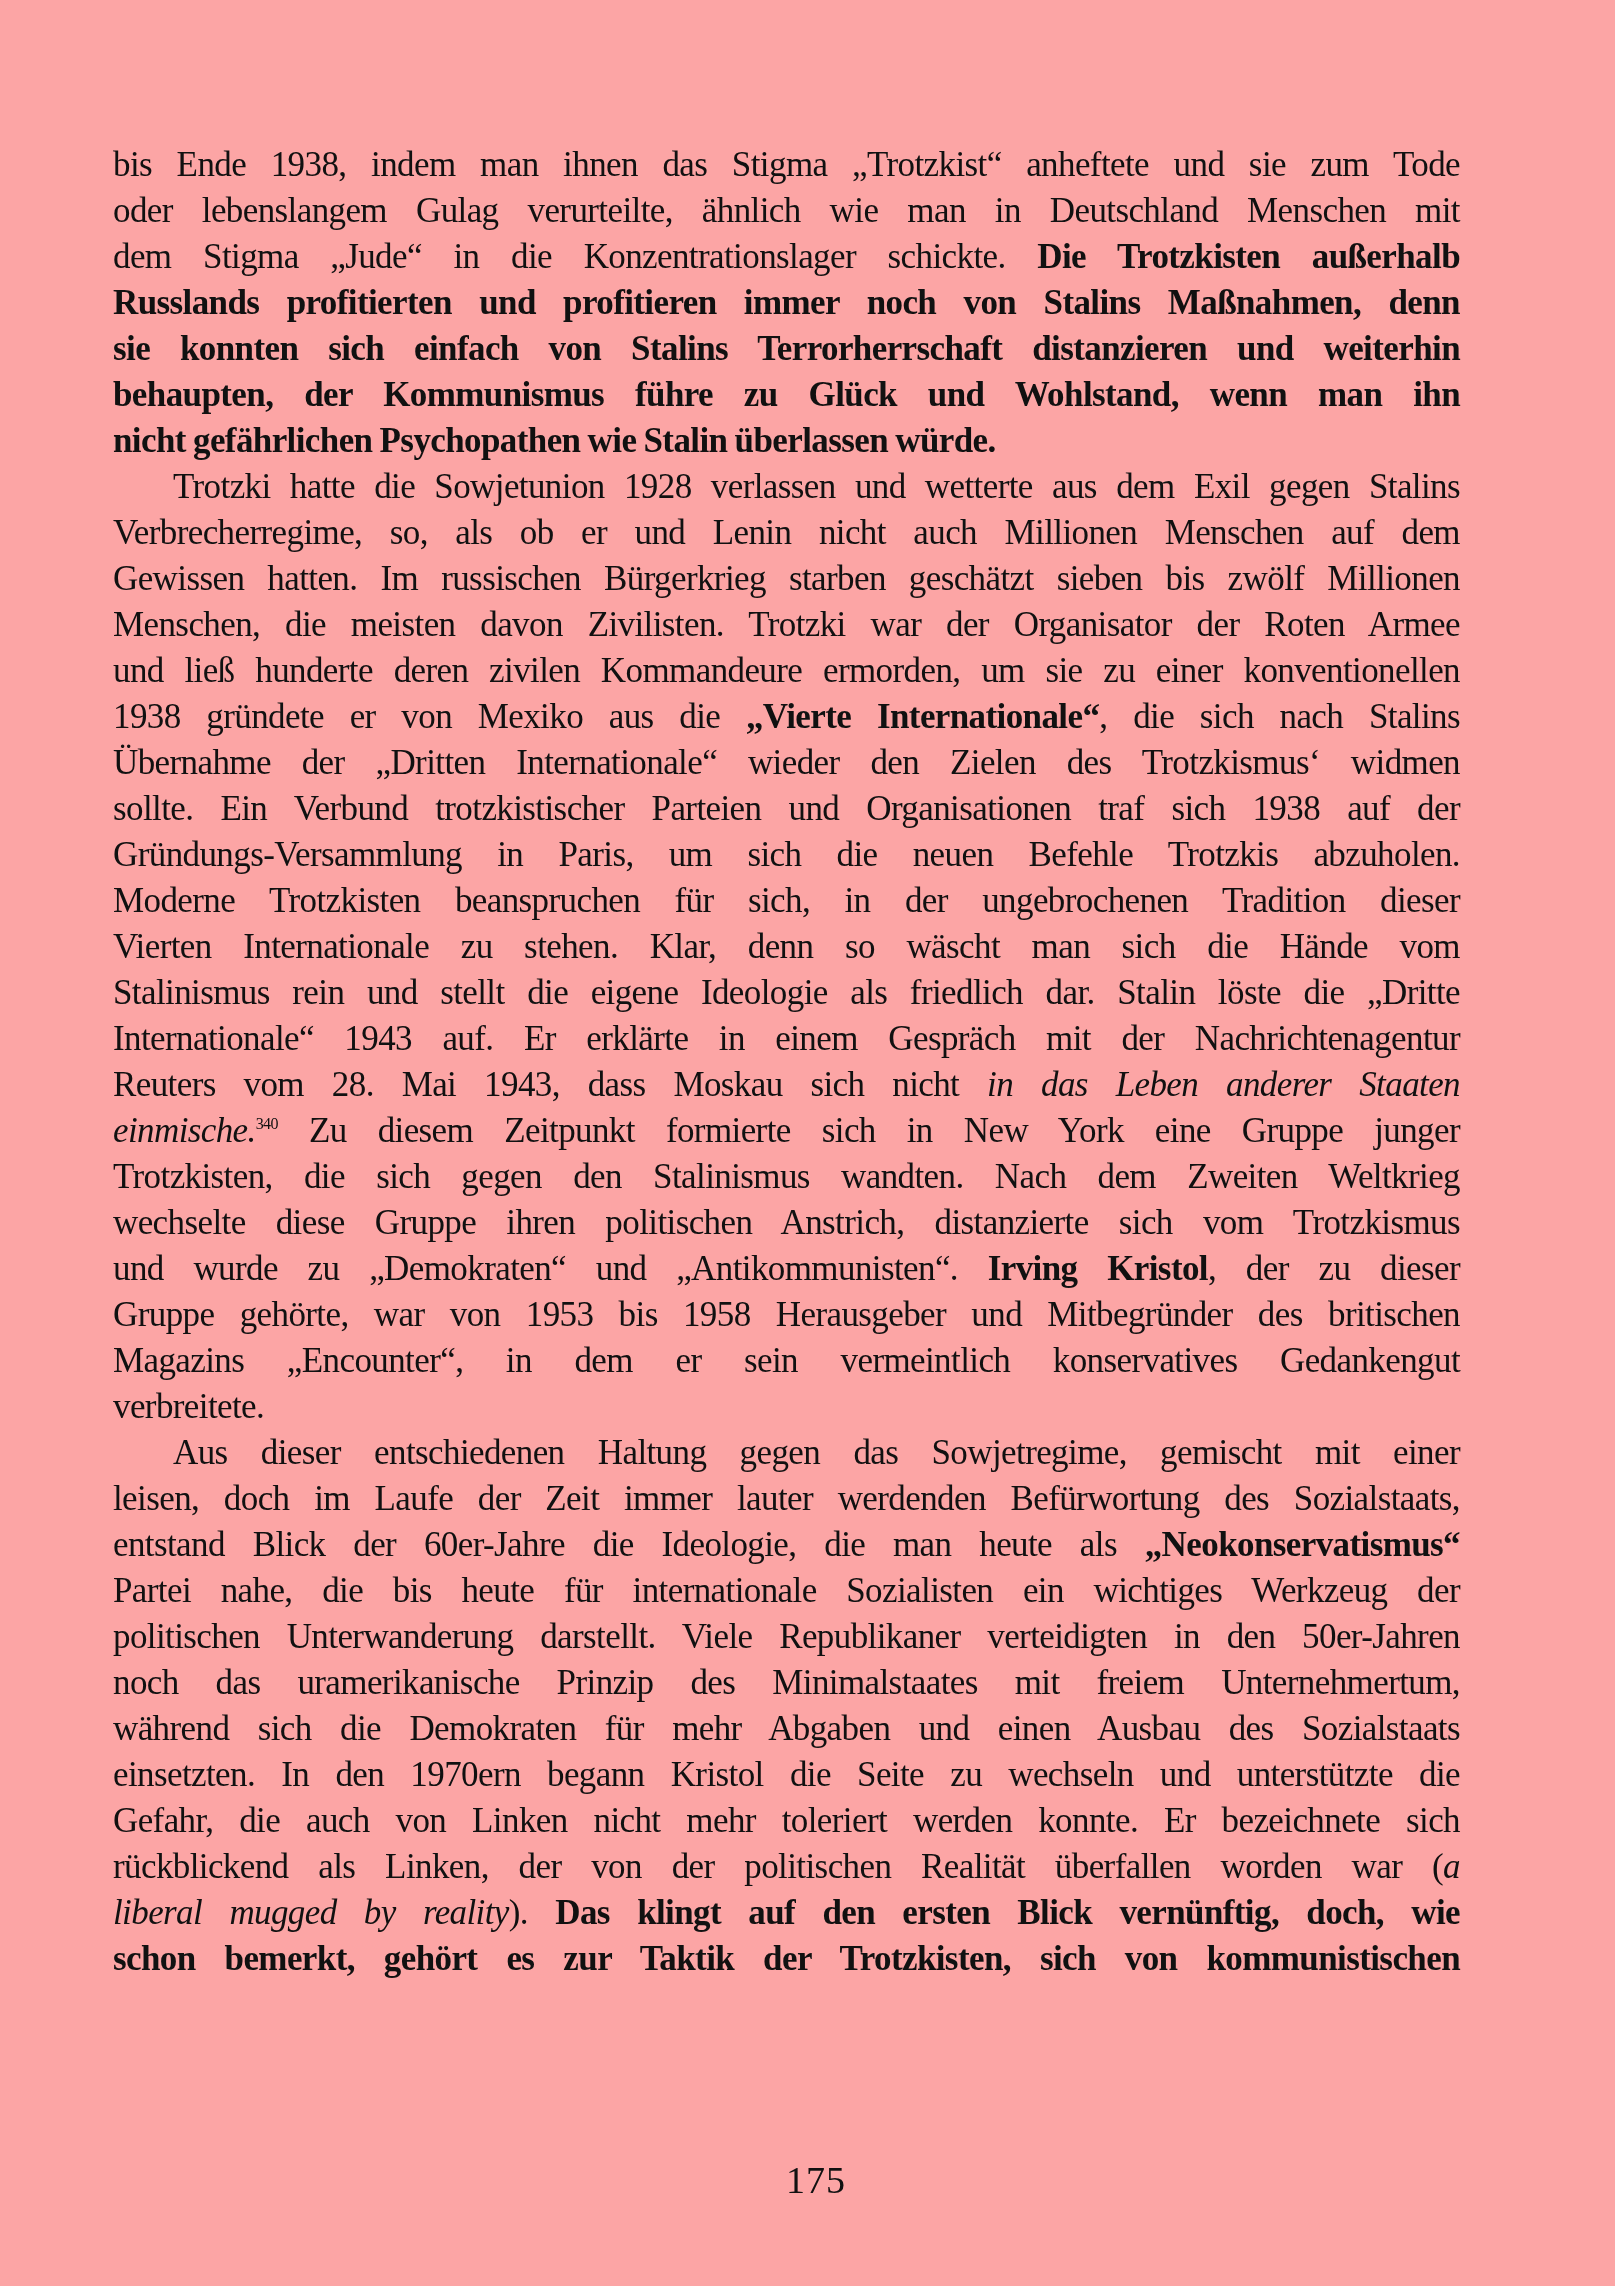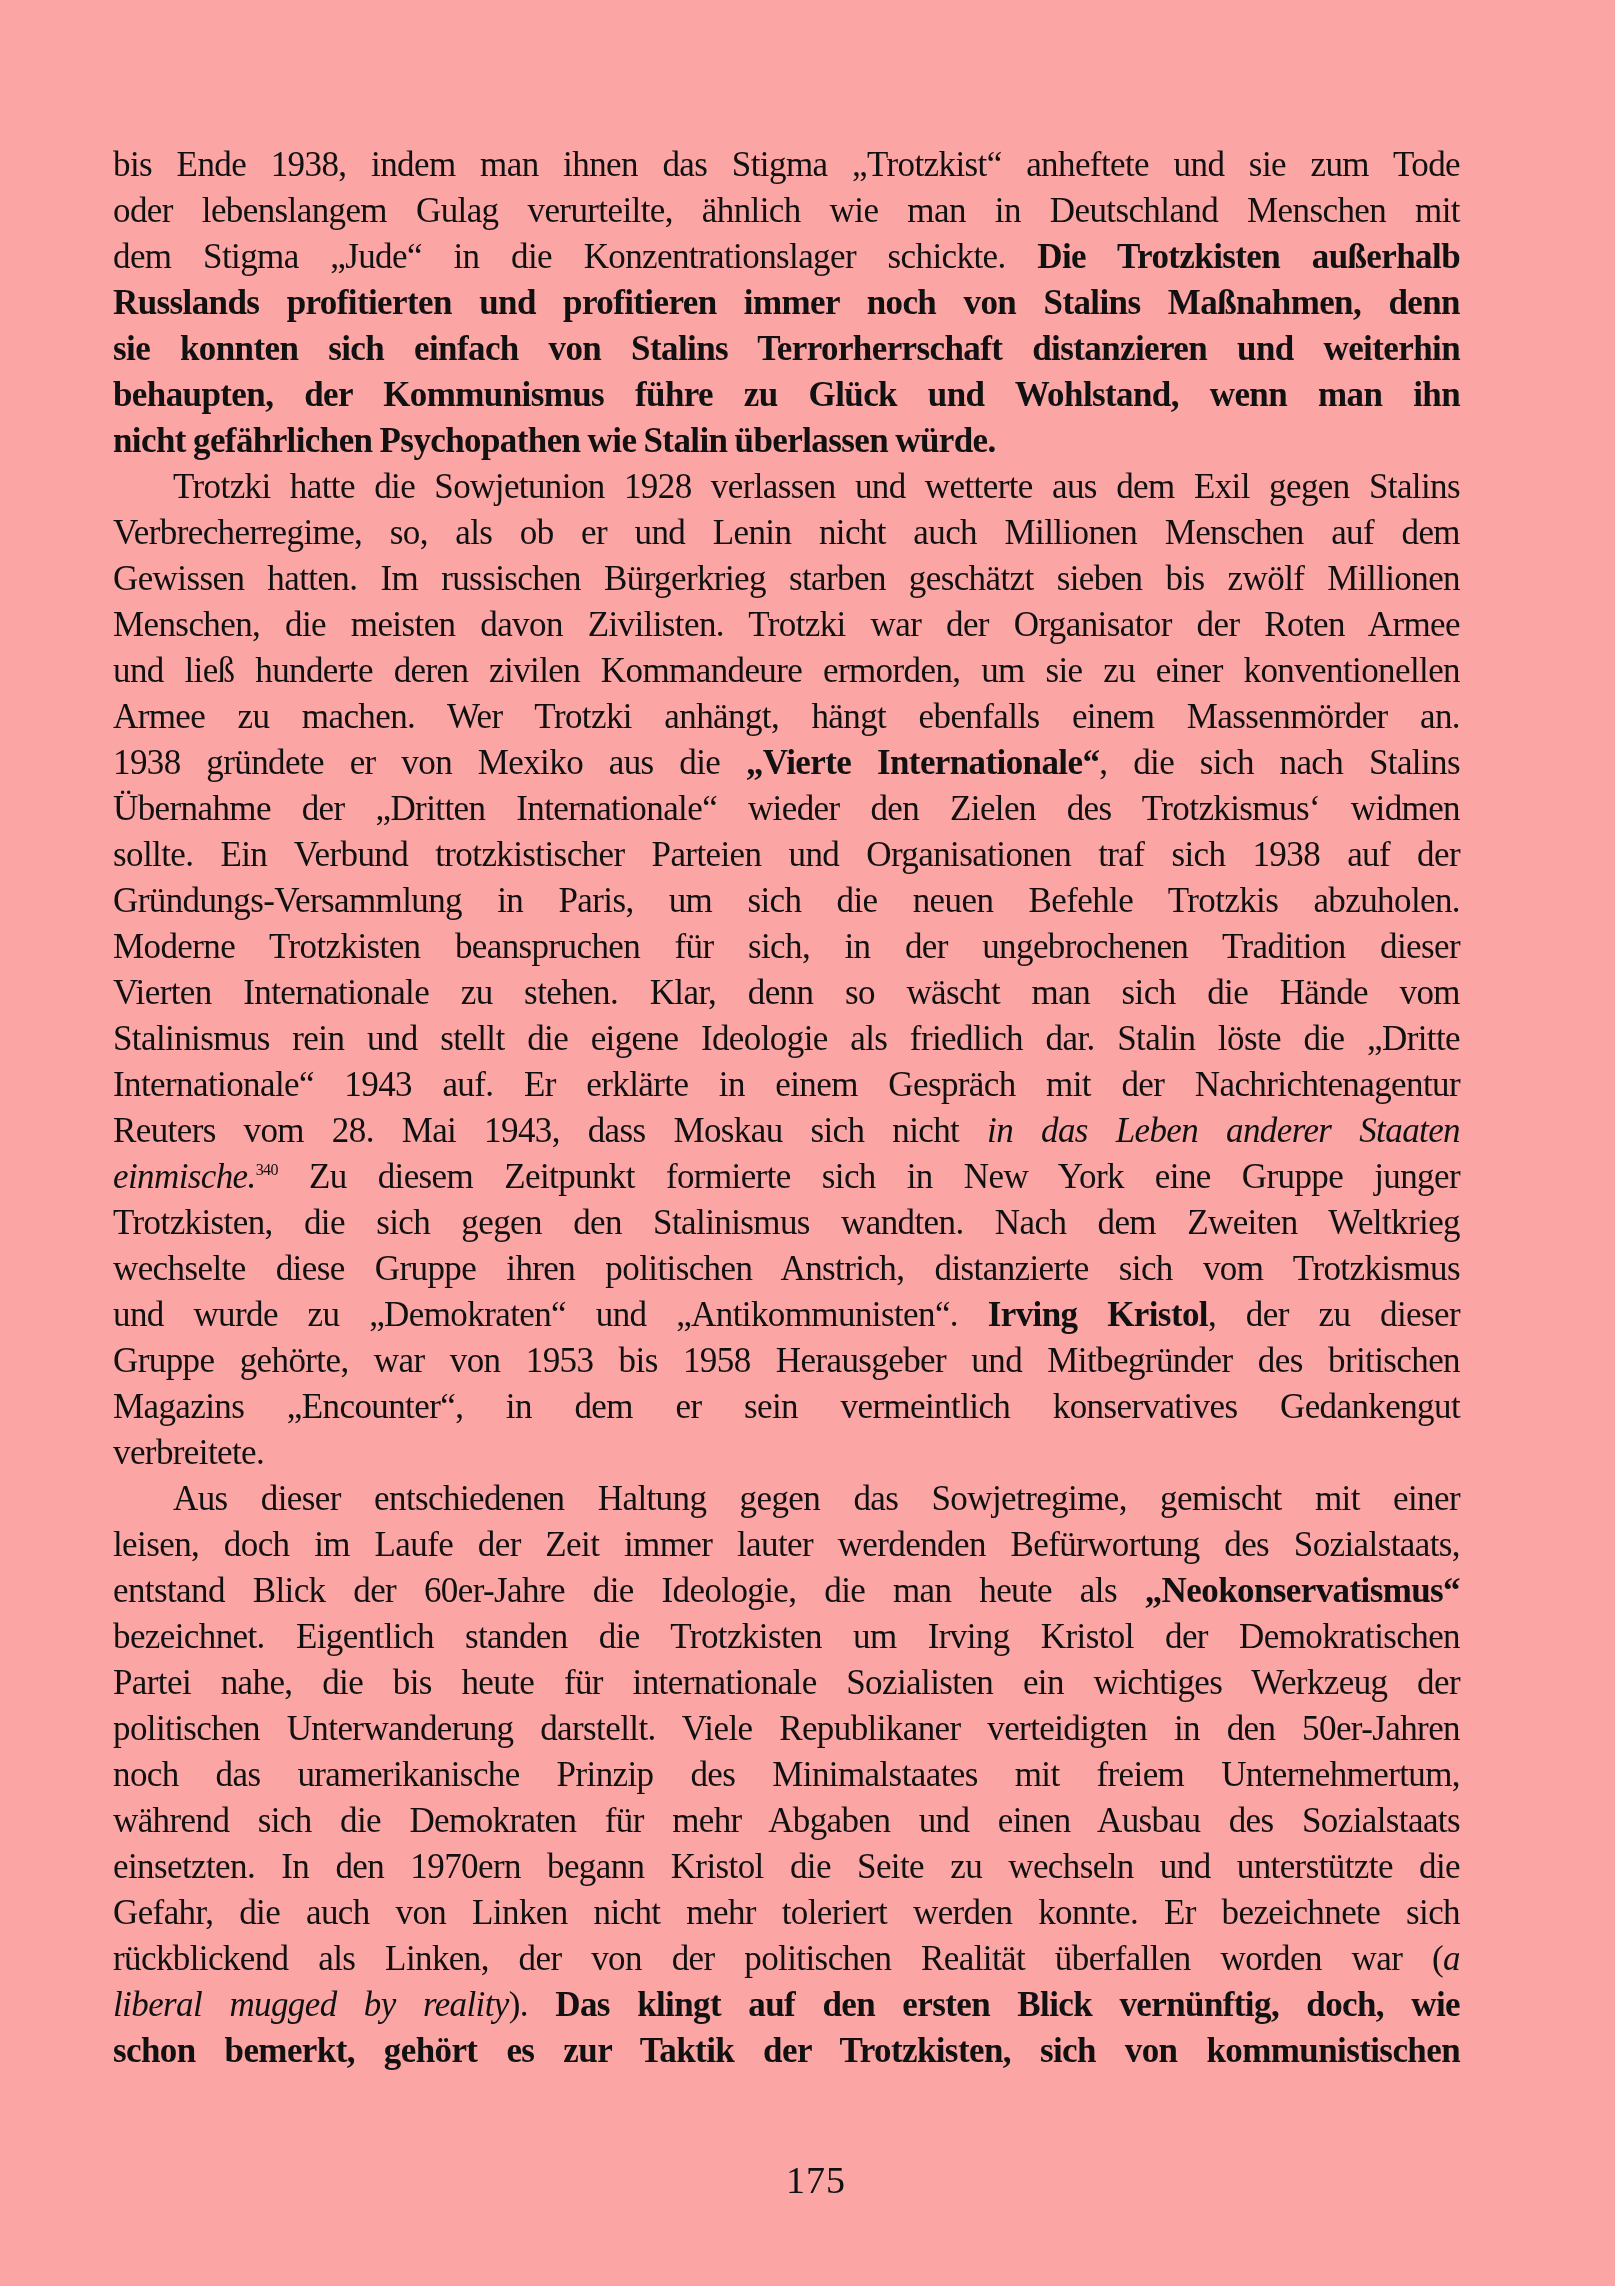--- a/index.html
+++ b/index.html
@@ -74,41 +74,39 @@
       <span class="line"><span>dem Stigma „Jude“ in die Konzentrationslager schickte. </span><span class="b">Die Trotzkisten außerhalb</span></span>
       <span class="line"><span class="b">Russlands profitierten und profitieren immer noch von Stalins Maßnahmen, denn</span></span>
       <span class="line"><span class="b">sie konnten sich einfach von Stalins Terrorherrschaft distanzieren und weiterhin</span></span>
       <span class="line"><span class="b">behaupten, der Kommunismus führe zu Glück und Wohlstand, wenn man ihn</span></span>
       <span class="line last"><span class="b">nicht gefährlichen Psychopathen wie Stalin überlassen würde.</span></span>
       <span class="line indent"><span>Trotzki hatte die Sowjetunion 1928 verlassen und wetterte aus dem Exil gegen Stalins</span></span>
       <span class="line"><span>Verbrecherregime, so, als ob er und Lenin nicht auch Millionen Menschen auf dem</span></span>
       <span class="line"><span>Gewissen hatten. Im russischen Bürgerkrieg starben geschätzt sieben bis zwölf Millionen</span></span>
       <span class="line"><span>Menschen, die meisten davon Zivilisten. Trotzki war der Organisator der Roten Armee</span></span>
       <span class="line"><span>und ließ hunderte deren zivilen Kommandeure ermorden, um sie zu einer konventionellen</span></span>
-      <span class="line"><span>Armee zu machen. Wer Trotzki anhängt, hängt ebenfalls einem Massenmörder an.</span></span>
       <span class="line"><span>1938 gründete er von Mexiko aus die </span><span class="b">„Vierte Internationale“</span><span>, die sich nach Stalins</span></span>
       <span class="line"><span>Übernahme der „Dritten Internationale“ wieder den Zielen des Trotzkismus‘ widmen</span></span>
       <span class="line"><span>sollte. Ein Verbund trotzkistischer Parteien und Organisationen traf sich 1938 auf der</span></span>
       <span class="line"><span>Gründungs-Versammlung in Paris, um sich die neuen Befehle Trotzkis abzuholen.</span></span>
       <span class="line"><span>Moderne Trotzkisten beanspruchen für sich, in der ungebrochenen Tradition dieser</span></span>
       <span class="line"><span>Vierten Internationale zu stehen. Klar, denn so wäscht man sich die Hände vom</span></span>
       <span class="line"><span>Stalinismus rein und stellt die eigene Ideologie als friedlich dar. Stalin löste die „Dritte</span></span>
       <span class="line"><span>Internationale“ 1943 auf. Er erklärte in einem Gespräch mit der Nachrichtenagentur</span></span>
       <span class="line"><span>Reuters vom 28. Mai 1943, dass Moskau sich nicht </span><span class="i">in das Leben anderer Staaten</span></span>
       <span class="line"><span class="i">einmische.</span><sup class="fn">340</sup><span> Zu diesem Zeitpunkt formierte sich in New York eine Gruppe junger</span></span>
       <span class="line"><span>Trotzkisten, die sich gegen den Stalinismus wandten. Nach dem Zweiten Weltkrieg</span></span>
       <span class="line"><span>wechselte diese Gruppe ihren politischen Anstrich, distanzierte sich vom Trotzkismus</span></span>
       <span class="line"><span>und wurde zu „Demokraten“ und „Antikommunisten“. </span><span class="b">Irving Kristol</span><span>, der zu dieser</span></span>
       <span class="line"><span>Gruppe gehörte, war von 1953 bis 1958 Herausgeber und Mitbegründer des britischen</span></span>
       <span class="line"><span>Magazins „Encounter“, in dem er sein vermeintlich konservatives Gedankengut</span></span>
       <span class="line last"><span>verbreitete.</span></span>
       <span class="line indent"><span>Aus dieser entschiedenen Haltung gegen das Sowjetregime, gemischt mit einer</span></span>
       <span class="line"><span>leisen, doch im Laufe der Zeit immer lauter werdenden Befürwortung des Sozialstaats,</span></span>
       <span class="line"><span>entstand Blick der 60er-Jahre die Ideologie, die man heute als </span><span class="b">„Neokonservatismus“</span></span>
-      <span class="line"><span>bezeichnet. Eigentlich standen die Trotzkisten um Irving Kristol der Demokratischen</span></span>
       <span class="line"><span>Partei nahe, die bis heute für internationale Sozialisten ein wichtiges Werkzeug der</span></span>
       <span class="line"><span>politischen Unterwanderung darstellt. Viele Republikaner verteidigten in den 50er-Jahren</span></span>
       <span class="line"><span>noch das uramerikanische Prinzip des Minimalstaates mit freiem Unternehmertum,</span></span>
       <span class="line"><span>während sich die Demokraten für mehr Abgaben und einen Ausbau des Sozialstaats</span></span>
       <span class="line"><span>einsetzten. In den 1970ern begann Kristol die Seite zu wechseln und unterstützte die</span></span>
       <span class="line"><span>Gefahr, die auch von Linken nicht mehr toleriert werden konnte. Er bezeichnete sich</span></span>
       <span class="line"><span>rückblickend als Linken, der von der politischen Realität überfallen worden war (</span><span class="i">a</span></span>
       <span class="line"><span class="i">liberal mugged by reality</span><span>). </span><span class="b">Das klingt auf den ersten Blick vernünftig, doch, wie</span></span>
       <span class="line"><span class="b">schon bemerkt, gehört es zur Taktik der Trotzkisten, sich von kommunistischen</span></span>
     </div>

